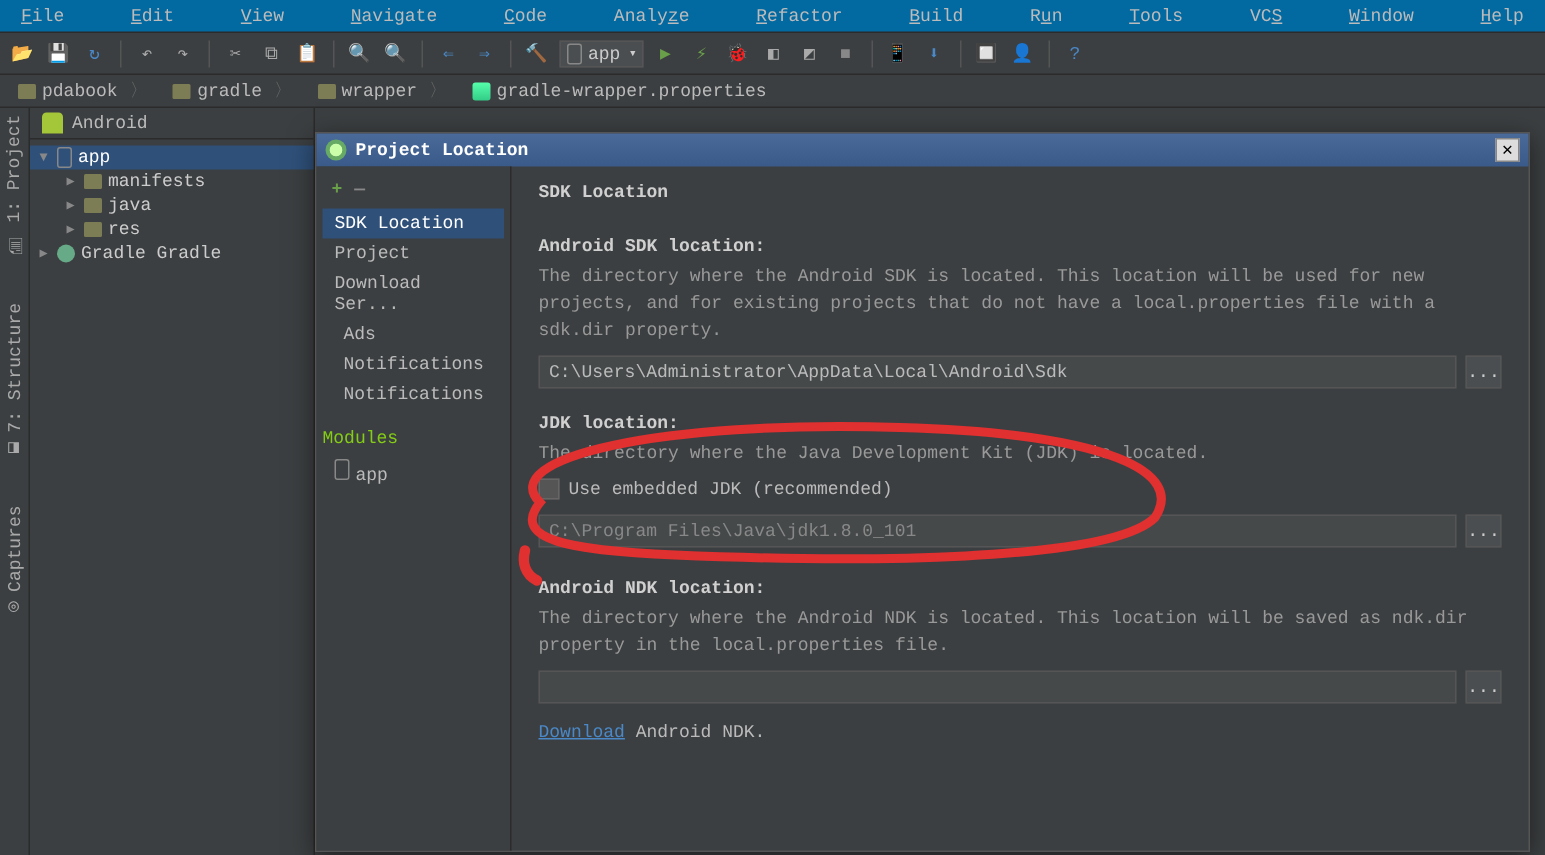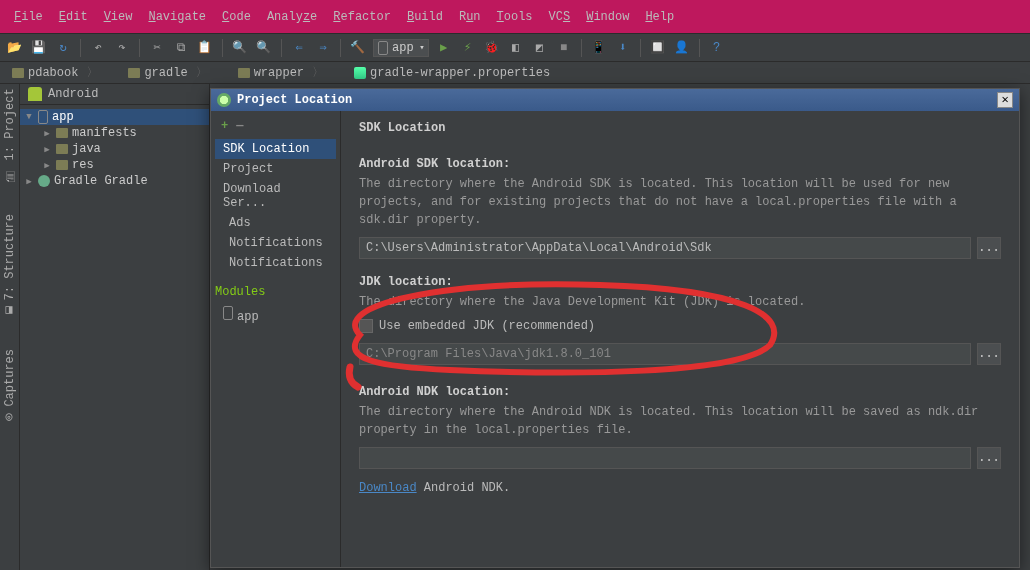--- a/index.html
+++ b/index.html
@@ -1,28 +1,28 @@
 <!DOCTYPE html>
 <html><head>
 <meta charset="utf-8">
 <style>
 * { margin: 0; padding: 0; box-sizing: border-box; font-family: "SimSun", "Courier New", monospace; font-size: 12px; }
 body { background: #3c3f41; color: #bbbbbb; width: 1030px; height: 570px; overflow: hidden; position: relative; }
 
-.menubar { background: #be185d; height: 34px; display: flex; align-items: center; padding: 0 8px; gap: 4px; border-bottom: 1px solid #2b2b2b; }
+.menubar { background: #0369a1; height: 22px; display: flex; align-items: center; padding: 0 8px; gap: 4px; border-bottom: 1px solid #2b2b2b; justify-content: space-between; }
 .menubar span { color: #bbbbbb; padding: 2px 6px; cursor: default; }
 .menubar span u { text-decoration: underline; }
 
 .toolbar { background: #3c3f41; height: 28px; display: flex; align-items: center; padding: 0 6px; gap: 6px; border-bottom: 1px solid #2b2b2b; }
 .toolbar .sep { width: 1px; height: 18px; background: #555; margin: 0 2px; }
 .toolbar .tbtn { width: 18px; height: 18px; display: flex; align-items: center; justify-content: center; color: #aaa; cursor: pointer; }
 .toolbar .combo { background: #4b4e50; border: 1px solid #555; padding: 1px 14px 1px 4px; color: #ccc; display: flex; align-items: center; gap: 4px; position: relative; }
 .toolbar .combo::after { content: "▾"; font-size: 9px; position: absolute; right: 3px; }
 
-.breadcrumb { background: #3c3f41; height: 22px; display: flex; align-items: center; padding: 0 6px; gap: 18px; border-bottom: 1px solid #2b2b2b; }
+.breadcrumb { background: #3c3f41; height: 22px; display: flex; align-items: center; padding: 0 6px; gap: 5px; border-bottom: 1px solid #2b2b2b; }
 .crumb { display: flex; align-items: center; gap: 4px; padding: 1px 6px; color: #bbb; position: relative; }
 .crumb::after { content: "〉"; color: #666; margin-left: 4px; }
 .crumb:last-child::after { content: ""; }
 .folder-icon { width: 12px; height: 10px; background: #7c7c55; border-radius: 1px; display: inline-block; }
 .gradle-icon { width: 12px; height: 12px; display: inline-block; background: linear-gradient(#5fa, #3c8); border-radius: 2px; }
 
 .main { display: flex; height: calc(570px - 22px - 28px - 22px); }
 .leftgutter { width: 20px; background: #3c3f41; border-right: 1px solid #2b2b2b; display: flex; flex-direction: column; align-items: center; padding-top: 4px; gap: 30px; }
 .gutter-label { writing-mode: vertical-rl; transform: rotate(180deg); font-size: 11px; color: #aaa; display: flex; align-items: center; gap: 4px; }
 

